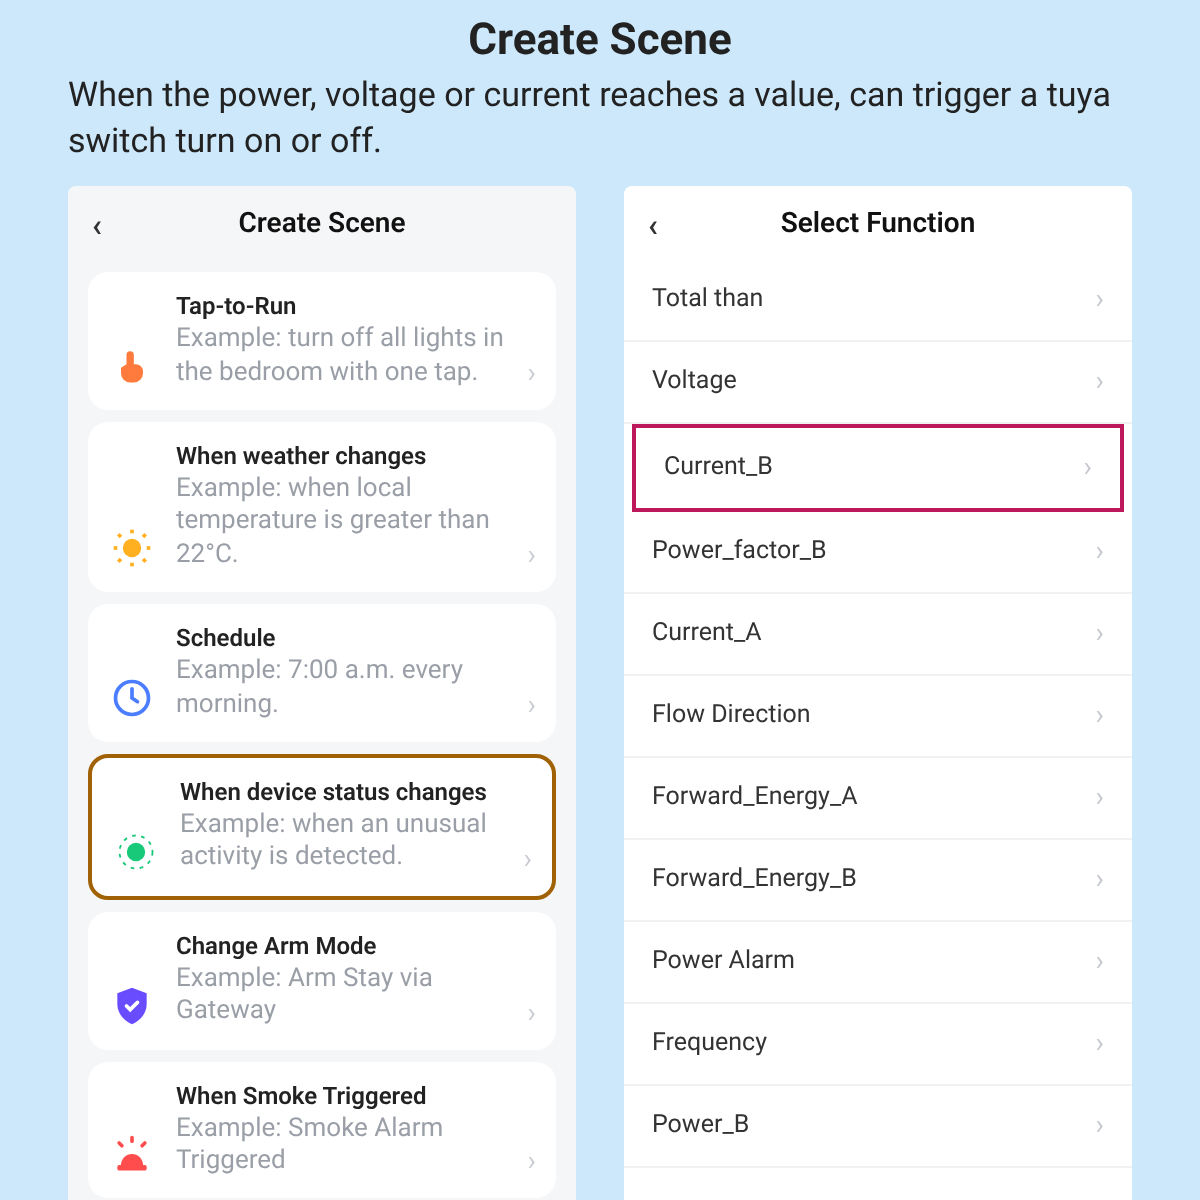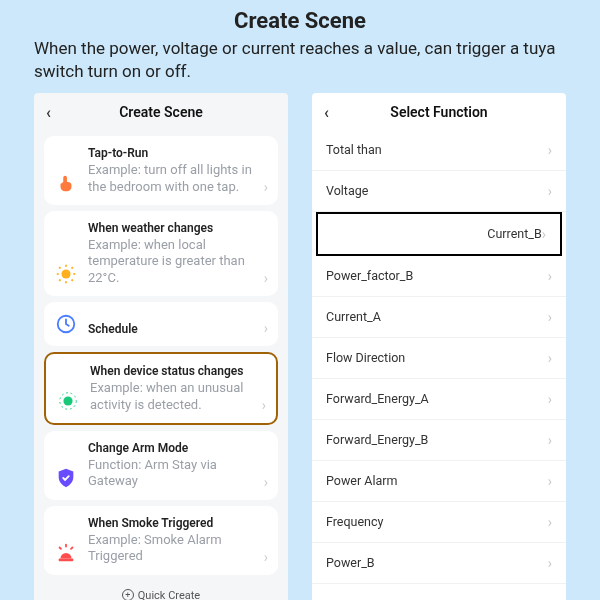--- a/index.html
+++ b/index.html
@@ -125,23 +125,22 @@
     align-items: center;
     justify-content: space-between;
     padding: 12px 14px;
     font-size: 12.5px;
     color: #333;
     border-bottom: 1px solid #f0f1f3;
     cursor: pointer;
     background:#fff;
   }
   .fn-row.highlight {
-    border: 2px solid #000000;
+    border: 2px solid #be185d;
     margin: 0 4px;
-    justify-content: flex-end;
   }
   .fn-row .chevron { color:#c5c9cf; }
   svg { display:block; }
 </style>
 </head>
 <body>
 
 <div class="page-title">Create Scene</div>
 <div class="page-desc">When the power, voltage or current reaches a value, can trigger a tuya switch turn on or off.</div>
 
@@ -189,20 +188,21 @@
         </div>
         <div class="card">
           <span class="icon">
             <svg width="22" height="22" viewBox="0 0 24 24">
               <circle cx="12" cy="12" r="9" fill="none" stroke="#4a7dff" stroke-width="2"></circle>
               <path d="M12 7v5l3 2" stroke="#4a7dff" stroke-width="2" fill="none" stroke-linecap="round"></path>
             </svg>
           </span>
           <div class="text">
             <div class="label">Schedule</div>
+            <div class="example">Example: 7:00 a.m. every morning.</div>
           </div>
           <span class="chevron">›</span>
         </div>
         <div class="card highlight">
           <span class="icon">
             <svg width="22" height="22" viewBox="0 0 24 24">
               <circle cx="12" cy="12" r="5" fill="#18c979"></circle>
               <circle cx="12" cy="12" r="9" fill="none" stroke="#18c979" stroke-width="1" stroke-dasharray="2 3"></circle>
             </svg>
           </span>
@@ -214,21 +214,21 @@
         </div>
         <div class="card">
           <span class="icon">
             <svg width="22" height="22" viewBox="0 0 24 24">
               <path fill="#6a4cff" d="M12 2l8 3v6c0 5-3.5 9-8 11-4.5-2-8-6-8-11V5l8-3z"></path>
               <path d="M9 12l2 2 4-4" stroke="#fff" stroke-width="2" fill="none" stroke-linecap="round"></path>
             </svg>
           </span>
           <div class="text">
             <div class="label">Change Arm Mode</div>
-            <div class="example">Function: Arm Stay via Gateway</div>
+            <div class="example">Example: Arm Stay via Gateway</div>
           </div>
           <span class="chevron">›</span>
         </div>
         <div class="card">
           <span class="icon">
             <svg width="22" height="22" viewBox="0 0 24 24">
               <path fill="#ff4d4d" d="M6 18a6 6 0 1112 0H6z"></path>
               <rect x="4" y="18" width="16" height="3" rx="1" fill="#ff4d4d"></rect>
               <path d="M12 3v2M5 6l1.5 1.5M19 6l-1.5 1.5" stroke="#ff4d4d" stroke-width="2" stroke-linecap="round"></path>
             </svg>

